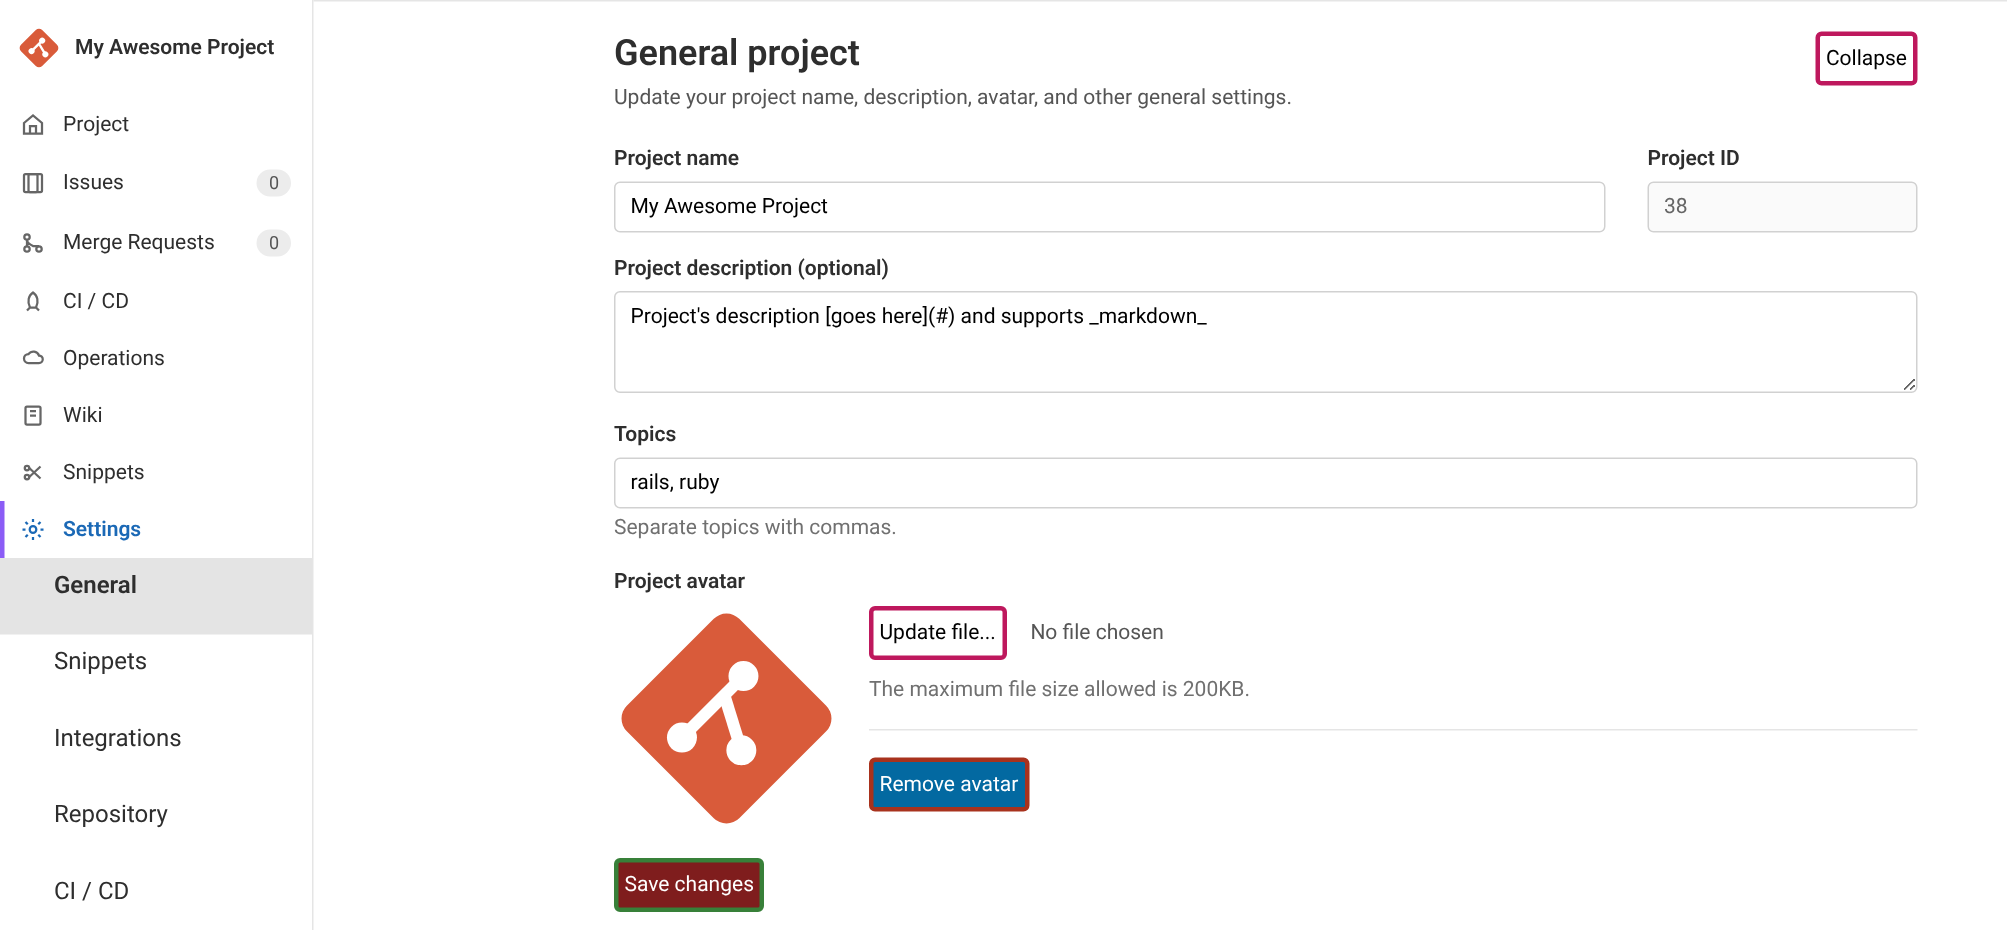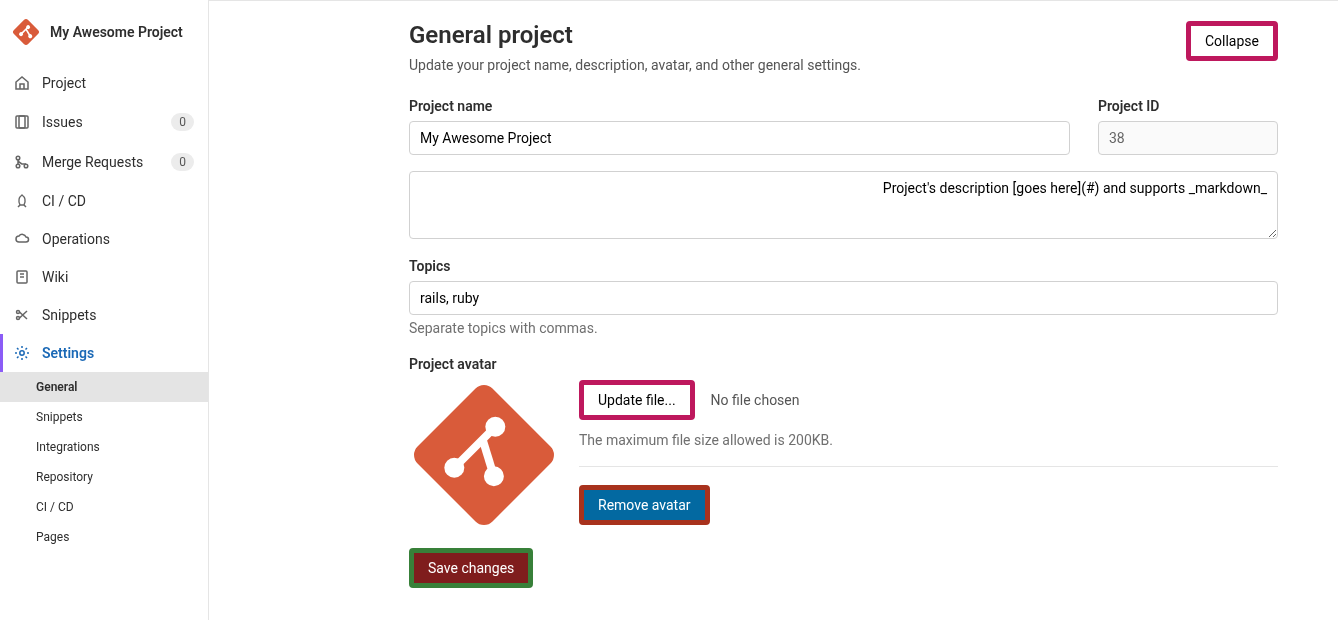--- a/index.html
+++ b/index.html
@@ -73,24 +73,24 @@
       font-size: 12px;
       line-height: 18px;
       min-width: 22px;
       text-align: center;
     }
     .sub-nav {
       background: #fff;
     }
     .sub-nav .sub-item {
       display: block;
-      padding: 8px 14px 8px 36px;
+      padding: 8px 14px 24px 36px;
       cursor: pointer;
       color: #2e2e2e;
-      font-size: 12px;
+      font-size: 16px;
     }
     .sub-nav .sub-item.active {
       background: #e4e4e4;
       font-weight: 600;
     }
 
     .main {
       flex: 1;
       padding: 20px 60px 20px 200px;
       overflow-y: auto;
@@ -105,23 +105,23 @@
     .section-header h2 {
       font-size: 24px;
       font-weight: 600;
       margin-bottom: 8px;
     }
     .section-header .subtitle {
       color: #555;
       font-size: 14px;
     }
     .btn {
-      border: 5px solid #be185d;
-      background: #fff;
-      padding: 7px 14px;
+      border: 3px solid #be185d;
+      background: #fff;
+      padding: 7px 4px;
       border-radius: 4px;
       font-size: 14px;
       cursor: pointer;
       font-family: inherit;
     }
     .btn-danger {
       background: #0369a1;
       color: #fff;
       border-color: #a8321d;
     }
@@ -153,21 +153,20 @@
       font-family: inherit;
       background: #fff;
     }
     .form-control[readonly] {
       background: #fafafa;
       color: #666;
     }
     textarea.form-control {
       resize: vertical;
       min-height: 68px;
-      text-align: right;
     }
     .hint {
       color: #707070;
       font-size: 14px;
       margin-top: 5px;
     }
     .avatar-section {
       margin-top: 20px;
     }
     .avatar-row {
@@ -325,20 +324,21 @@
       <label>Project name</label>
       <input class="form-control" type="text" value="My Awesome Project" style="">
     </div>
     <div class="form-group narrow">
       <label>Project ID</label>
       <input class="form-control" type="text" readonly="" value="38" style="">
     </div>
   </div>
 
   <div class="form-group" style="margin-bottom:16px;">
+    <label>Project description (optional)</label>
     <textarea class="form-control" style="">Project's description [goes here](#) and supports _markdown_</textarea>
   </div>
 
   <div class="form-group" style="margin-bottom:16px;">
     <label>Topics</label>
     <input class="form-control" type="text" value="rails, ruby" style="">
     <div class="hint">Separate topics with commas.</div>
   </div>
 
   <div class="avatar-section">

